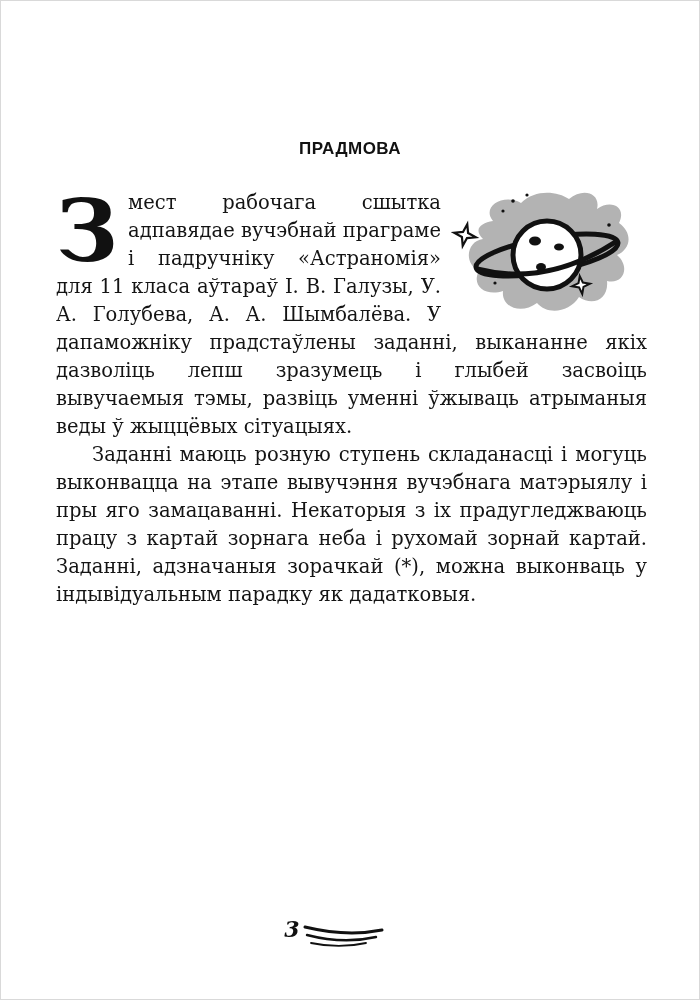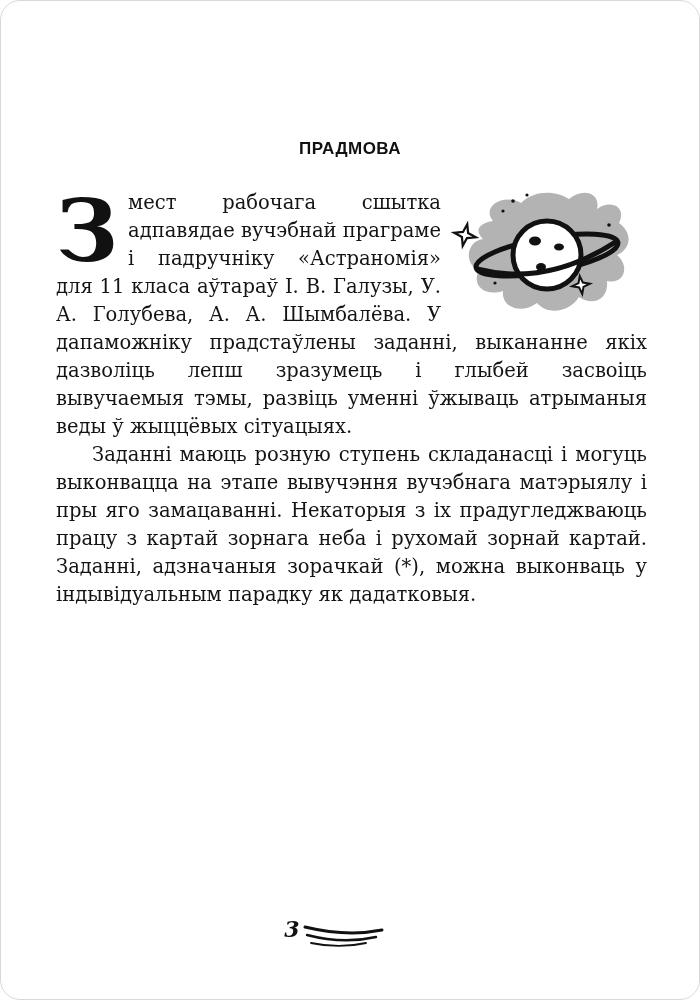--- a/index.html
+++ b/index.html
@@ -1,18 +1,18 @@
 <!DOCTYPE html>
 <html><head>
 <meta charset="utf-8">
 <style>
   html,body { margin:0; padding:0; background:#ffffff; }
   .page {
     width:700px; height:1000px; position:relative; background:#ffffff;
-    border:1px solid #d9d9d9; border-radius:20px; box-sizing:border-box;
+    border:1px solid #d9d9d9; border-radius:0; box-sizing:border-box;
     font-family:"DejaVu Serif", serif; color:#141414; overflow:hidden;
   }
   .title {
     margin:0; padding-top:138px; text-align:center;
     font-family:"Liberation Sans", sans-serif; font-weight:bold;
     font-size:17px; letter-spacing:0.5px; color:#111;
   }
   .content { padding:30px 52px 0 55px; }
   p.body {
     margin:0; text-align:justify; font-size:19.5px; line-height:28px;

